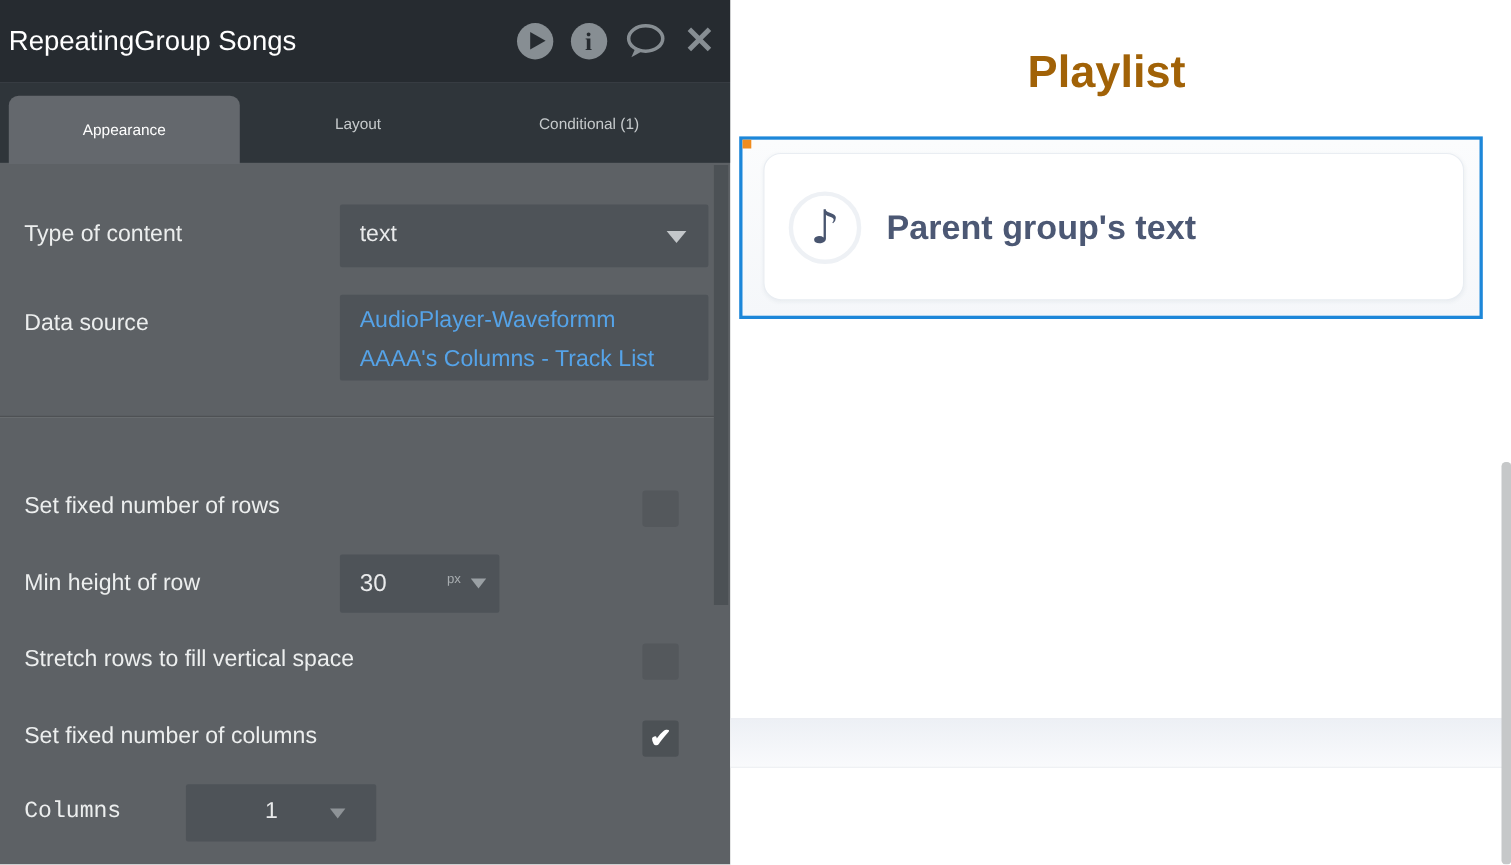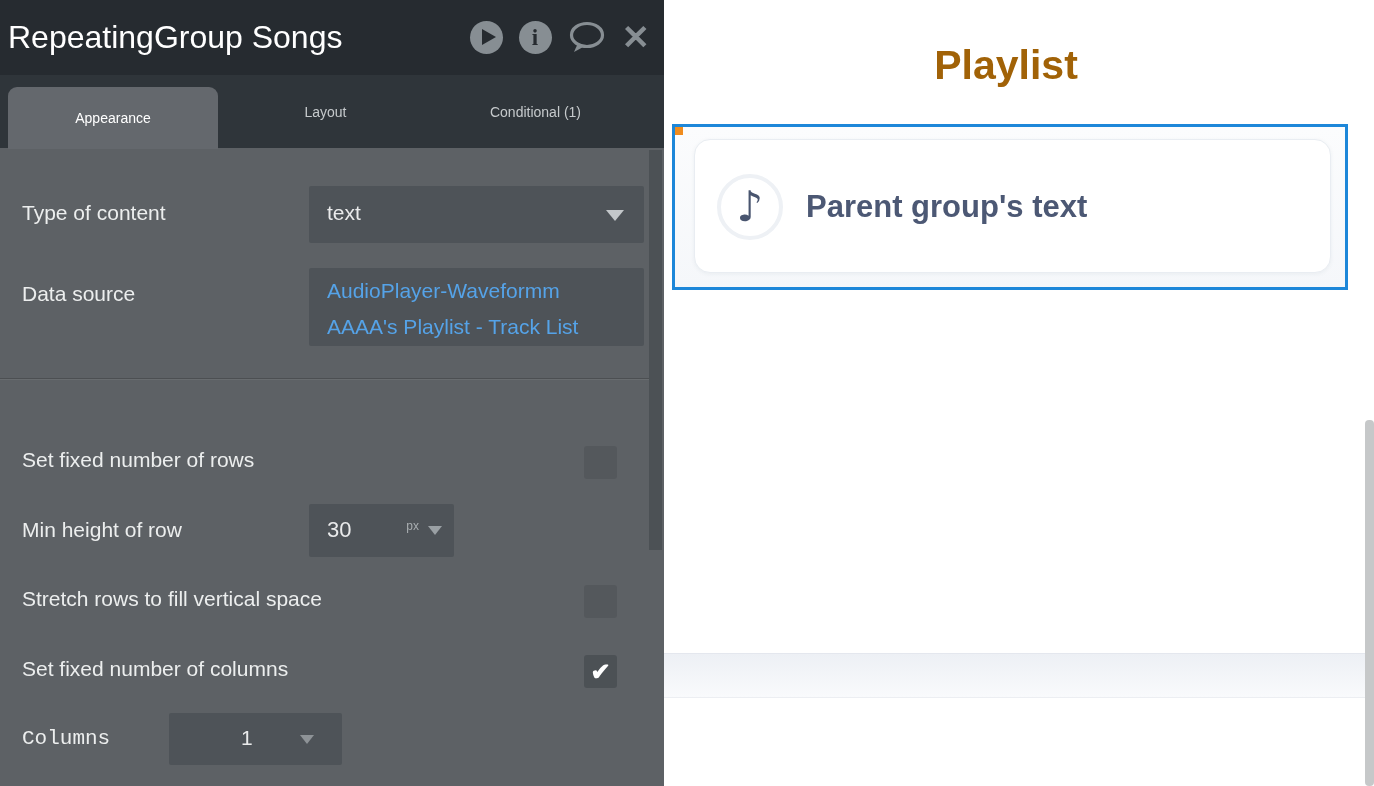--- a/index.html
+++ b/index.html
@@ -6,21 +6,21 @@
   html,body { width:1374px; height:786px; overflow:hidden; background:#fff;
               font-family:"Liberation Sans", sans-serif; }
   .stage { position:relative; width:1374px; height:786px; }
 
   
   .panel { position:absolute; left:0; top:0; width:664px; height:786px;
            background:#5d6165; }
   .titlebar { position:absolute; left:0; top:0; width:664px; height:75px;
               background:#262b30; }
   .panel-title { position:absolute; left:8px; top:0; height:75px; line-height:75px;
-                 color:#ffffff; font-size:32px; font-weight:400; white-space:nowrap; }
+                 color:#ffffff; font-size:25px; font-weight:400; white-space:nowrap; }
   .tb-icons { position:absolute; right:14px; top:0; height:75px;
               display:flex; align-items:center; gap:16px; }
   .icon-circle { width:33px; height:33px; border-radius:50%; background:#878e93;
                  position:relative; cursor:pointer; }
   .play-tri { position:absolute; left:12px; top:8px; width:0; height:0;
               border-left:14px solid #262b30; border-top:8.5px solid transparent;
               border-bottom:8.5px solid transparent; }
   .info-i { position:absolute; width:100%; text-align:center; top:4px;
             color:#262b30; font-size:23px; font-weight:700; font-family:"Liberation Serif", serif; }
   .bubble-icon { width:38px; height:33px; cursor:pointer; }
@@ -111,21 +111,21 @@
 
     <div class="row-label" style="top:201px;">Type of content</div>
     <div class="field" style="left:285px; top:186px; width:335px; height:57px;">
       <span class="value" style="position:absolute; left:18px; top:15px;">text</span>
       <span class="caret" style="position:absolute; right:20px; top:24px;"></span>
     </div>
 
     <div class="row-label" style="top:282px;">Data source</div>
     <div class="field" style="left:285px; top:268px; width:335px; height:78px; padding:5px 16px 0 18px;">
       <span class="datasource-line">AudioPlayer-Waveformm</span>
-      <span class="datasource-line">AAAA's Playlist - Track List</span>
+      <span class="datasource-line">AAAA's Columns - Track List</span>
     </div>
 
     <div class="divider"></div>
 
     <div class="row-label" style="top:448px;">Set fixed number of rows</div>
     <div class="checkbox" style="left:584px; top:446px;"></div>
 
     <div class="row-label" style="top:518px;">Min height of row</div>
     <div class="field" style="left:285px; top:504px; width:145px; height:53px;">
       <span class="value" style="position:absolute; left:18px; top:13px; font-size:22px;">30</span>

